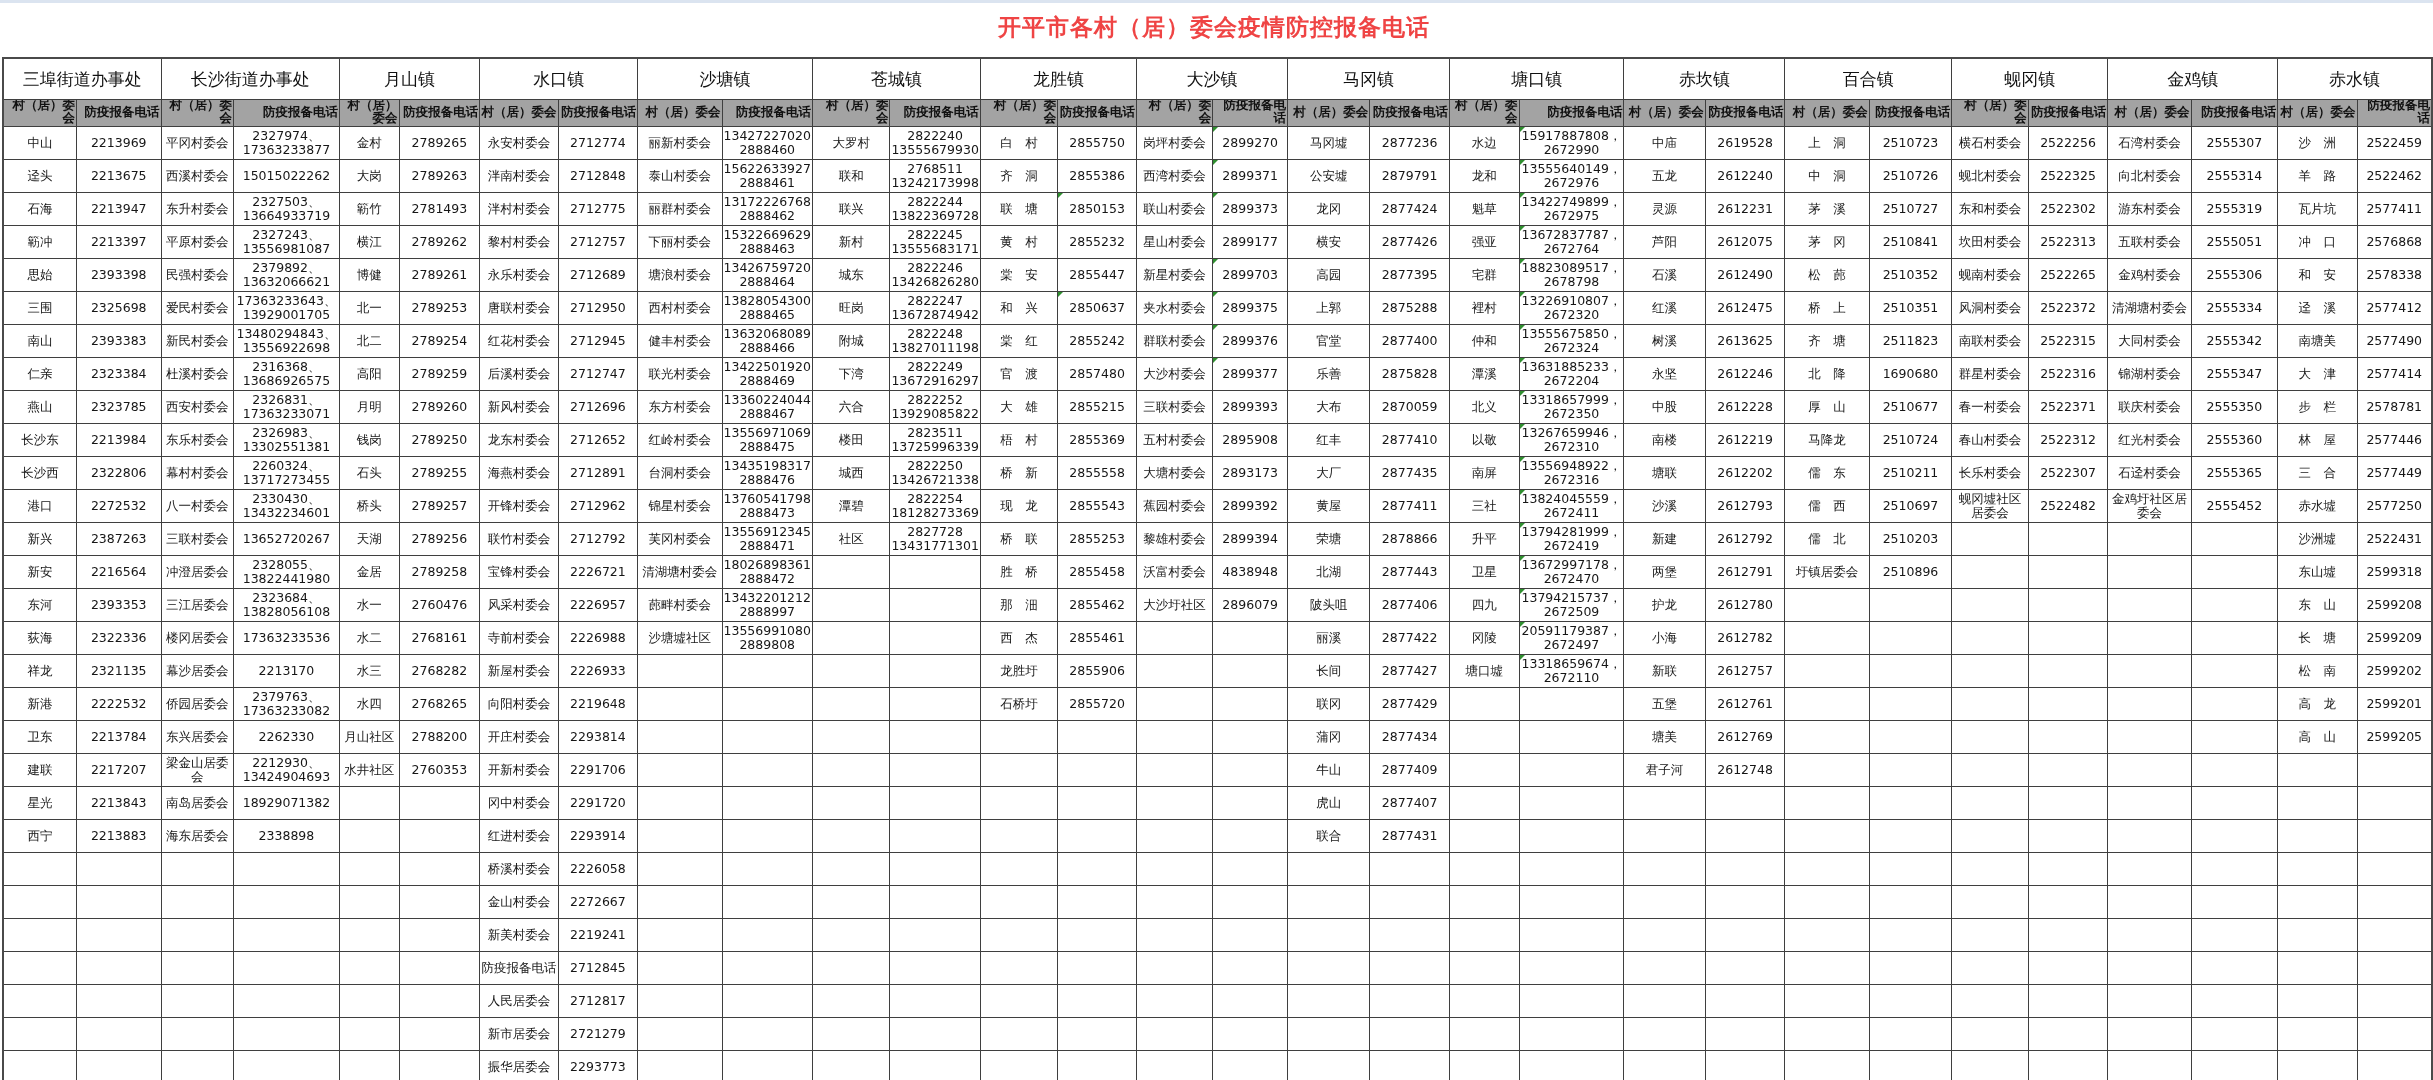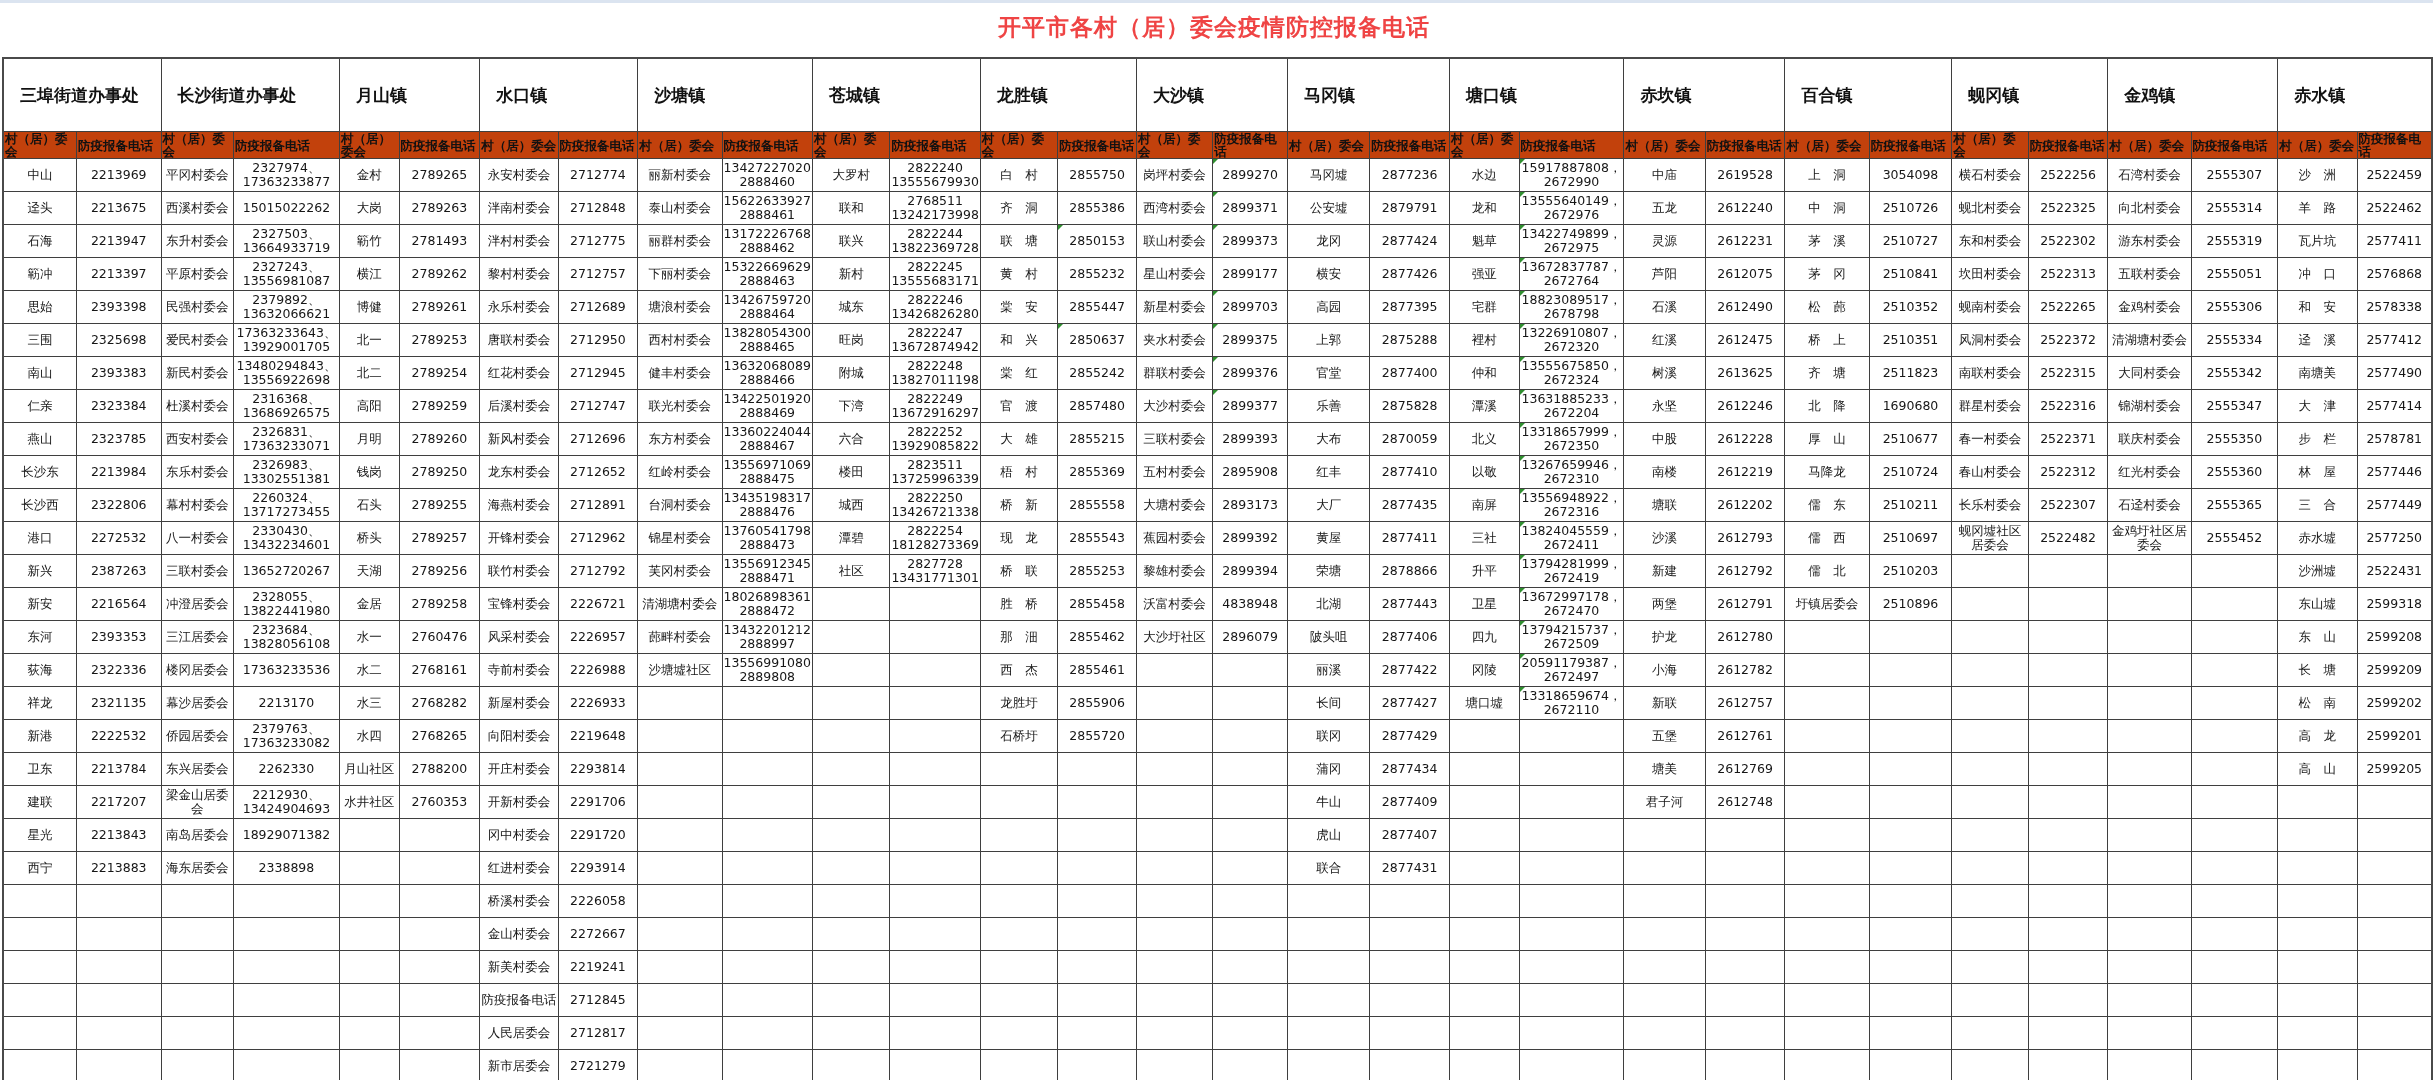--- a/index.html
+++ b/index.html
@@ -5,24 +5,24 @@
   html,body{margin:0;padding:0;background:#ffffff;}
   body{width:2433px;height:1080px;position:relative;overflow:hidden;
        font-family:"DejaVu Sans","Liberation Sans",sans-serif;color:#111;}
   .top-strip{position:absolute;top:0;left:0;width:2433px;height:3px;background:#dbe4f0;}
   .doc-title{position:absolute;top:12px;left:0;width:2428px;margin:0;text-align:center;
              font-size:23px;font-weight:bold;letter-spacing:1px;color:#ef4444;}
   table.sheet{position:absolute;top:57px;left:2px;border-collapse:collapse;table-layout:fixed;
               background:#fff;}
   table.sheet th,table.sheet td{border:1px solid #3f3f3f;overflow:hidden;}
   table.sheet{border:2px solid #4a4a4a;}
-  tr.town-row th{height:40px;font-size:17px;font-weight:bold;text-align:left;
-                 padding:16px;background:#fff;}
-  tr.sub-row th{height:24px;font-size:12.5px;font-weight:bold;text-align:left;
-                padding:0 1px;line-height:1.05;background:#c2410c;}
+  tr.town-row th{height:40px;font-size:17px;font-weight:normal;text-align:center;
+                 padding:0;background:#fff;}
+  tr.sub-row th{height:24px;font-size:12.5px;font-weight:bold;text-align:right;
+                padding:0 1px;line-height:1.05;background:#a3a3a3;font-family:Liberation Mono, monospace;}
   td.cell{height:32px;font-size:12.5px;text-align:center;vertical-align:middle;
           padding:0 1px;line-height:1.15;white-space:pre-line;color:#161616;}
   td.marked{position:relative;margin-top:16px;}
   td.marked::before{content:"";position:absolute;top:0;left:0;width:0;height:0;
                     border-top:5px solid #2f8f2f;border-right:5px solid transparent;}
 </style>
 </head>
 <body>
 
 <div class="top-strip"></div>
@@ -135,21 +135,21 @@
         <td class="cell">岗坪村委会</td>
         <td class="cell marked">2899270</td>
         <td class="cell">马冈墟</td>
         <td class="cell">2877236</td>
         <td class="cell">水边</td>
         <td class="cell marked">15917887808，
 2672990</td>
         <td class="cell">中庙</td>
         <td class="cell">2619528</td>
         <td class="cell">上　洞</td>
-        <td class="cell">3054098</td>
+        <td class="cell">2510723</td>
         <td class="cell">横石村委会</td>
         <td class="cell">2522256</td>
         <td class="cell">石湾村委会</td>
         <td class="cell">2555307</td>
         <td class="cell">沙　洲</td>
         <td class="cell">2522459</td>
       </tr>
       <tr>
         <td class="cell">迳头</td>
         <td class="cell">2213675</td>

